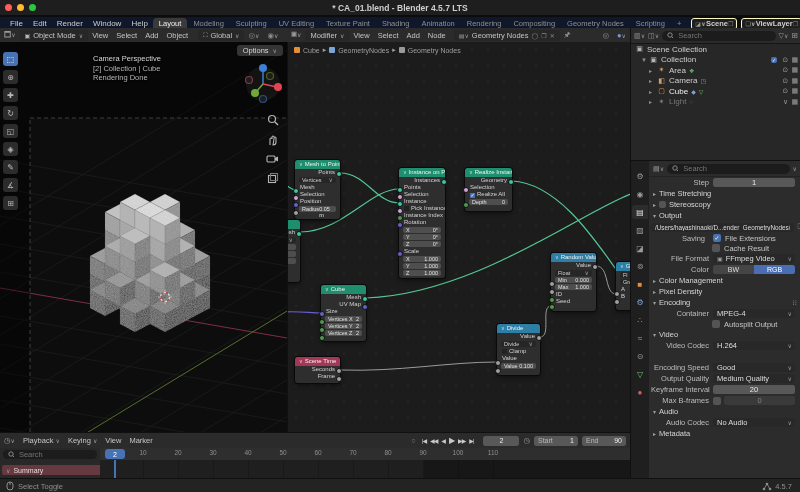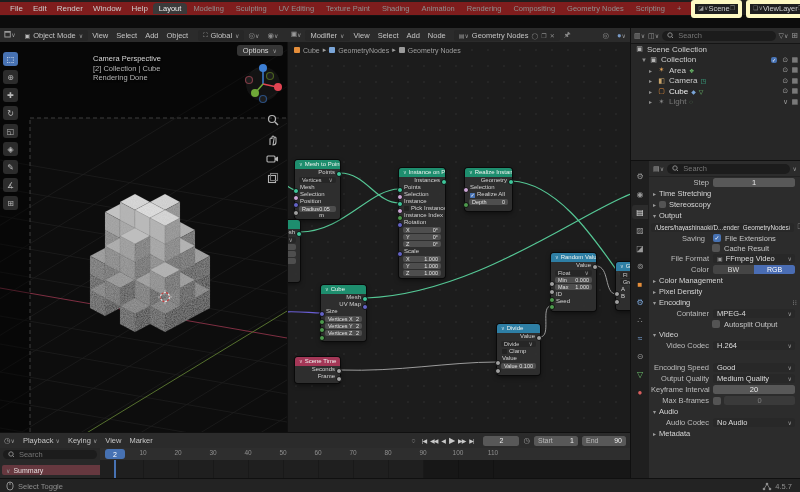--- a/index.html
+++ b/index.html
@@ -6,25 +6,25 @@
   body{width:800px;height:492px;position:relative;overflow:hidden;
        font-family:"Liberation Sans","DejaVu Sans",sans-serif;
        color:#c8c8c8;font-size:9px;-webkit-font-smoothing:antialiased;}
   .abs{position:absolute;}
   .nowrap{white-space:nowrap;overflow:hidden;}
 
   
   .titlebar{left:0;top:0;width:800px;height:15px;background:#1e1e1e;display:flex;align-items:center;}
   .tl{width:7px;height:7px;border-radius:50%;margin-left:5px;}
   .wtitle{position:absolute;left:0;right:0;text-align:center;font-size:8.5px;font-weight:bold;color:#cfcfcf;}
-  .topbar{left:0;top:2px;width:699px;height:13px;background:#7f1d1d;display:flex;align-items:center;border-bottom:1px solid #121212;}
+  .topbar{left:0;top:17px;width:699px;height:13px;background:#0f172a;display:flex;align-items:center;border-bottom:1px solid #121212;}
   .menu-item{padding:0 5px;font-size:8px;color:#cccccc;}
   .wtab{padding:1px 6px;font-size:7.5px;color:#8f8f8f;border-radius:4px 4px 0 0;white-space:nowrap;}
   .wtab.active{background:#3a3a3a;color:#efefef;}
-  .idsel{display:flex;align-items:flex-start;background:#1f1f1f;border:4px solid #fef9c3;border-radius:3px;height:10px;padding:0 3px;font-size:7.5px;color:#ccc;margin-left:4px;}
+  .idsel{display:flex;align-items:center;background:#1f1f1f;border:1px solid #fef9c3;border-radius:3px;height:10px;padding:0 3px;font-size:7.5px;color:#ccc;margin-left:4px;font-weight:bold;}
 
   
   .edhdr{background:#2b2b2b;border-bottom:1px solid #151515;display:flex;align-items:center;font-size:7.5px;color:#c4c4c4;}
   .hitem{padding:0 4px;white-space:nowrap;}
   .pill{background:#3a3a3a;border-radius:3px;padding:1px 5px;display:flex;align-items:center;gap:3px;white-space:nowrap;}
   .pill.dark{background:#272727;}
   .caret{font-size:6px;color:#9a9a9a;}
 
   
   .viewport{left:0;top:42px;width:287px;height:390px;background:#0d0d0d;overflow:hidden;}

